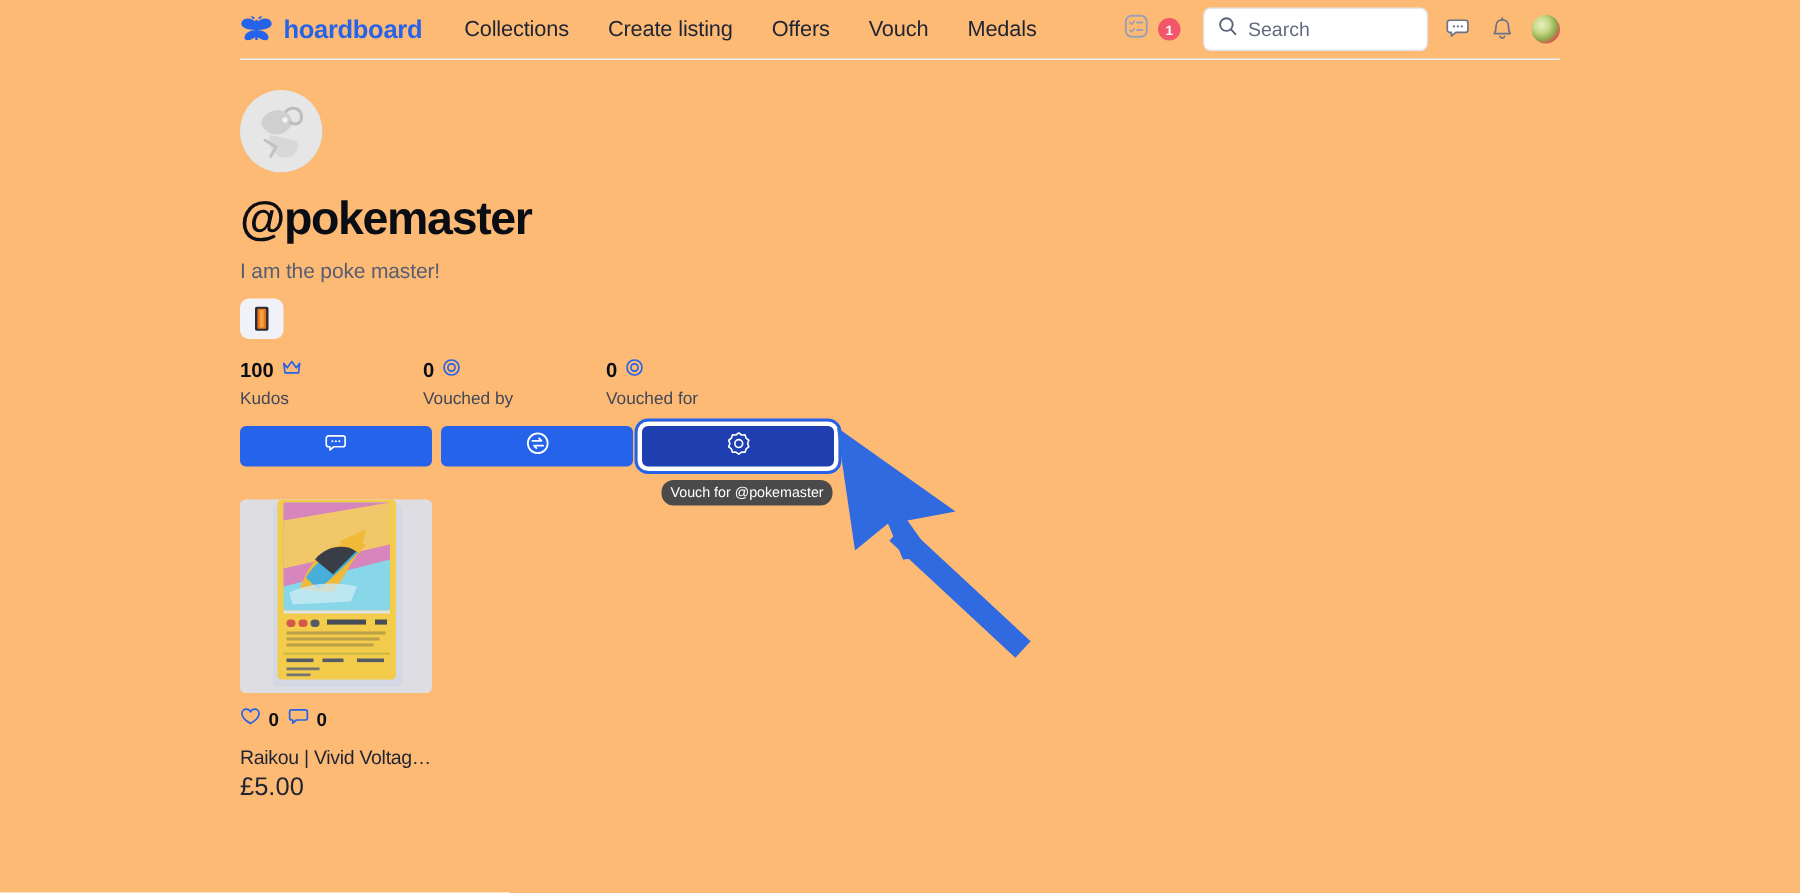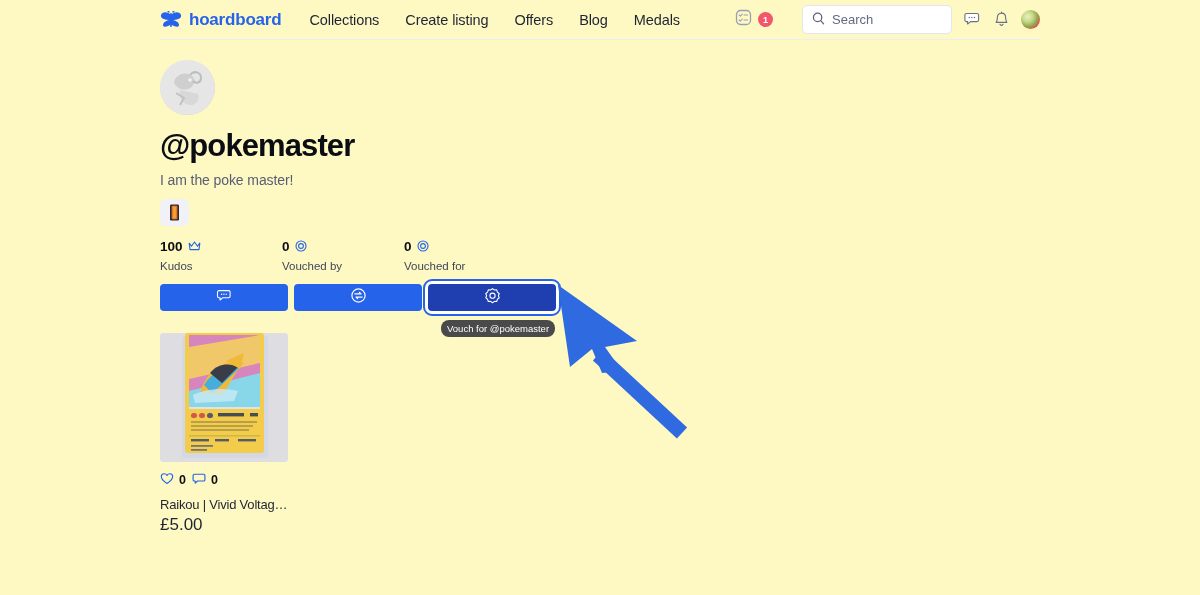--- a/index.html
+++ b/index.html
@@ -3,21 +3,21 @@
 <meta charset="utf-8">
 <style>
   * { box-sizing: border-box; }
   html, body {
     margin: 0; padding: 0;
     width: 1200px; height: 595px;
     background: #ffffff;
     font-family: "Liberation Sans", sans-serif;
     overflow: hidden;
   }
-  .page { position: relative; width: 1200px; height: 595px; background:#fef9c3; }
+  .page { position: relative; width: 1200px; height: 595px; background:#fdba74; }
 
   
   .header {
     position: absolute; left: 160px; top: 0; width: 880px; height: 40px;
     display: flex; align-items: center;
     border-bottom: 1px solid #ececf6;
   }
   .brand { display: flex; align-items: center; gap: 7px; margin-right: 28px; }
   .brand-logo { width: 22px; height: 18px; display: block; }
   .brand-name {
@@ -35,21 +35,21 @@
   .badge-dot {
     width: 15px; height: 15px; border-radius: 50%;
     background: #f2566a; color: #fff;
     font-size: 9px; font-weight: 700;
     display: flex; align-items: center; justify-content: center;
     margin-left: 6px;
   }
   .search-box {
     width: 150px; height: 29px; border: 1px solid #e3e5ef; border-radius: 5px;
     display: flex; align-items: center; gap: 7px; padding: 0 9px;
-    background: #fff; margin-left: 18px;
+    background: #fff; margin-left: 4px;
   }
   .search-ph { font-size: 13px; color: #636a80; }
   .hdr-ico { display: flex; align-items: center; cursor: pointer; }
   .avatar-sm {
     width: 19px; height: 19px; border-radius: 50%;
     background: radial-gradient(circle at 35% 35%, #e8f0c0 0%, #c8d98a 30%, #8fae4f 55%, #d9534f 75%, #e8a33d 100%);
     overflow: hidden;
   }
 
   
@@ -135,21 +135,21 @@
           <path d="M9 1 L7 -1 M13 1 L15 -1" stroke="#2563eb" stroke-width="1.4" stroke-linecap="round"></path>
         </svg>
       </span>
       <span class="brand-name">hoardboard</span>
     </div>
 
     <div class="nav">
       <div class="nav-item">Collections</div>
       <div class="nav-item">Create listing</div>
       <div class="nav-item">Offers</div>
-      <div class="nav-item">Blog</div>
+      <div class="nav-item">Vouch</div>
       <div class="nav-item">Medals</div>
     </div>
 
     <div class="header-right">
 
       <div class="list-icon-wrap">
         <span>
           <svg width="17" height="17" viewBox="0 0 17 17">
             <rect x="1.5" y="1.5" width="14" height="14" rx="4" fill="none" stroke="#9aa0b4" stroke-width="1.3"></rect>
             <path d="M4.2 6 L5.4 7.2 L7.3 5" stroke="#9aa0b4" stroke-width="1.1" fill="none" stroke-linecap="round" stroke-linejoin="round"></path>

